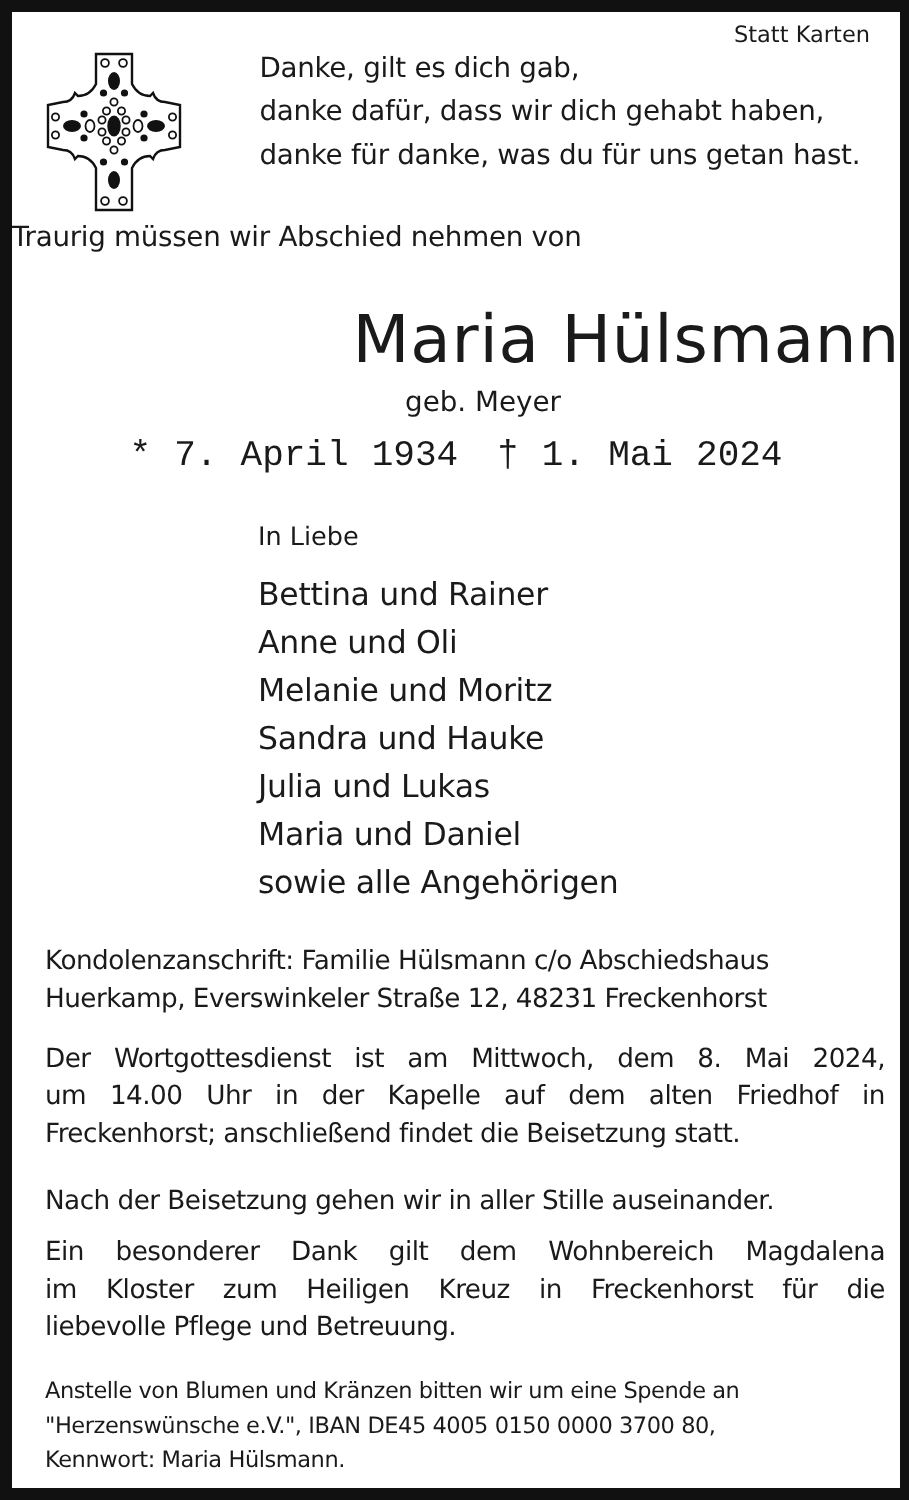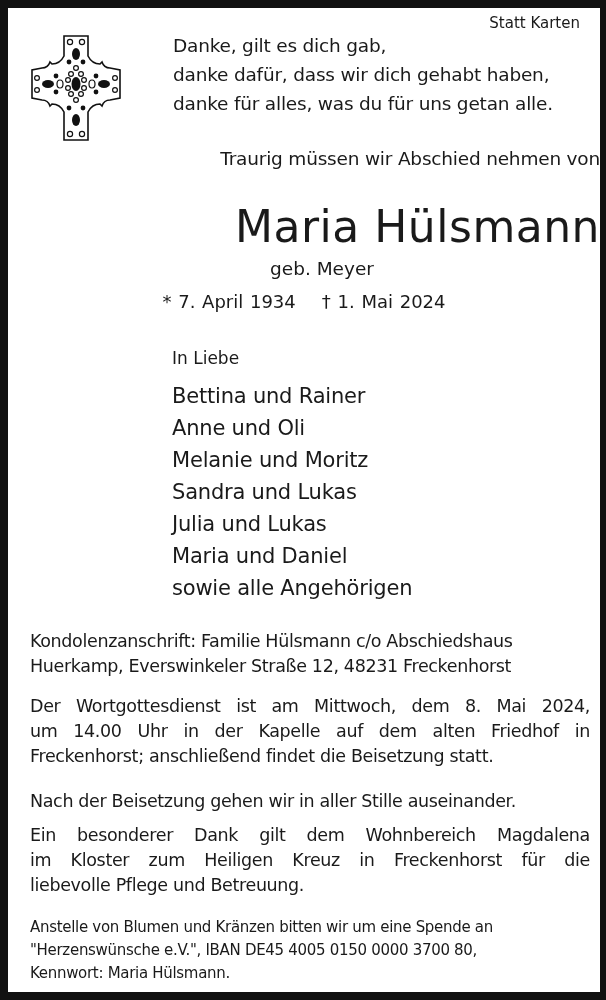--- a/index.html
+++ b/index.html
@@ -10,24 +10,24 @@
       border-top: 8px solid #111; border-left: 8px solid #111;
       border-bottom: 8px solid #111; border-right: 6px solid #111;
       background: #fff;
       font-family: "DejaVu Sans", "Liberation Sans", sans-serif;
       color: #1a1a1a;
     }
     .abs { position: absolute; white-space: nowrap; }
     .statt { right: 20px; top: 6px; font-size: 15px; }
     .poem { left: 165px; top: 23px; font-size: 18.5px; line-height: 29px; letter-spacing: -0.2px; }
     .cross { position: absolute; left: 18px; top: 20px; width: 100px; height: 120px; }
-    .traurig { left: 0; width: 100%; text-align: right; top: 140px; font-size: 18.5px; letter-spacing: -0.2px; }
+    .traurig { left: 0; width: 100%; text-align: left; top: 140px; font-size: 18.5px; letter-spacing: -0.2px; }
     .name { left: 0; width: 100%; text-align: right; top: 193px; font-size: 44px; letter-spacing: 0.5px; font-weight: normal; }
     .geb { left: 18px; width: 100%; text-align: center; top: 250px; font-size: 18.5px; }
-    .dates { left: 0; width: 100%; text-align: center; top: 283px; font-size: 18px; word-spacing: 1px; }
+    .dates { left: 0; width: 100%; text-align: center; top: 283px; font-size: 24px; word-spacing: 1px; font-family: Liberation Mono, monospace; }
     .dates .gap { display: inline-block; width: 26px; }
     .inliebe { left: 164px; top: 340px; font-size: 17px; }
     .family { left: 164px; top: 372px; font-size: 21px; line-height: 32px; letter-spacing: -0.2px; }
     .para { left: 22px; width: 560px; font-size: 17.5px; line-height: 25px; letter-spacing: -0.35px; white-space: normal; }
     .para .ln { display: block; white-space: nowrap; }
     .justify .ln { text-align: justify; text-align-last: justify; }
     .p1 { top: 621px; }
     .p2 { top: 686px; }
     .p3 { top: 781px; }
     .p4 { top: 815px; }
@@ -73,37 +73,37 @@
     <ellipse cx="50" cy="92" rx="4" ry="6" fill="#111"></ellipse>
     <circle cx="44" cy="106" r="2.6" fill="none" stroke="#111" stroke-width="1.2"></circle>
     <circle cx="56" cy="106" r="2.6" fill="none" stroke="#111" stroke-width="1.2"></circle>
   </svg>
 
   <div class="abs statt">Statt Karten</div>
 
   <div class="abs poem">
     <div>Danke, gilt es dich gab,</div>
     <div>danke dafür, dass wir dich gehabt haben,</div>
-    <div>danke für alles, was du für uns getan alle.</div>
+    <div>danke für danke, was du für uns getan hast.</div>
   </div>
 
   <div class="abs traurig">Traurig müssen wir Abschied nehmen von</div>
 
   <div class="abs name">Maria Hülsmann</div>
   <div class="abs geb">geb. Meyer</div>
   <div class="abs dates">
     <span>* 7. April 1934</span><span class="gap"></span><span>† 1. Mai 2024</span>
   </div>
 
   <div class="abs inliebe">In Liebe</div>
   <div class="abs family">
     <div>Bettina und Rainer</div>
     <div>Anne und Oli</div>
     <div>Melanie und Moritz</div>
-    <div>Sandra und Lukas</div>
+    <div>Sandra und Hauke</div>
     <div>Julia und Lukas</div>
     <div>Maria und Daniel</div>
     <div>sowie alle Angehörigen</div>
   </div>
 
   <div class="abs para p1">
     <span class="ln">Kondolenzanschrift: Familie Hülsmann c/o Abschiedshaus</span>
     <span class="ln">Huerkamp, Everswinkeler Straße 12, 48231 Freckenhorst</span>
   </div>
 

